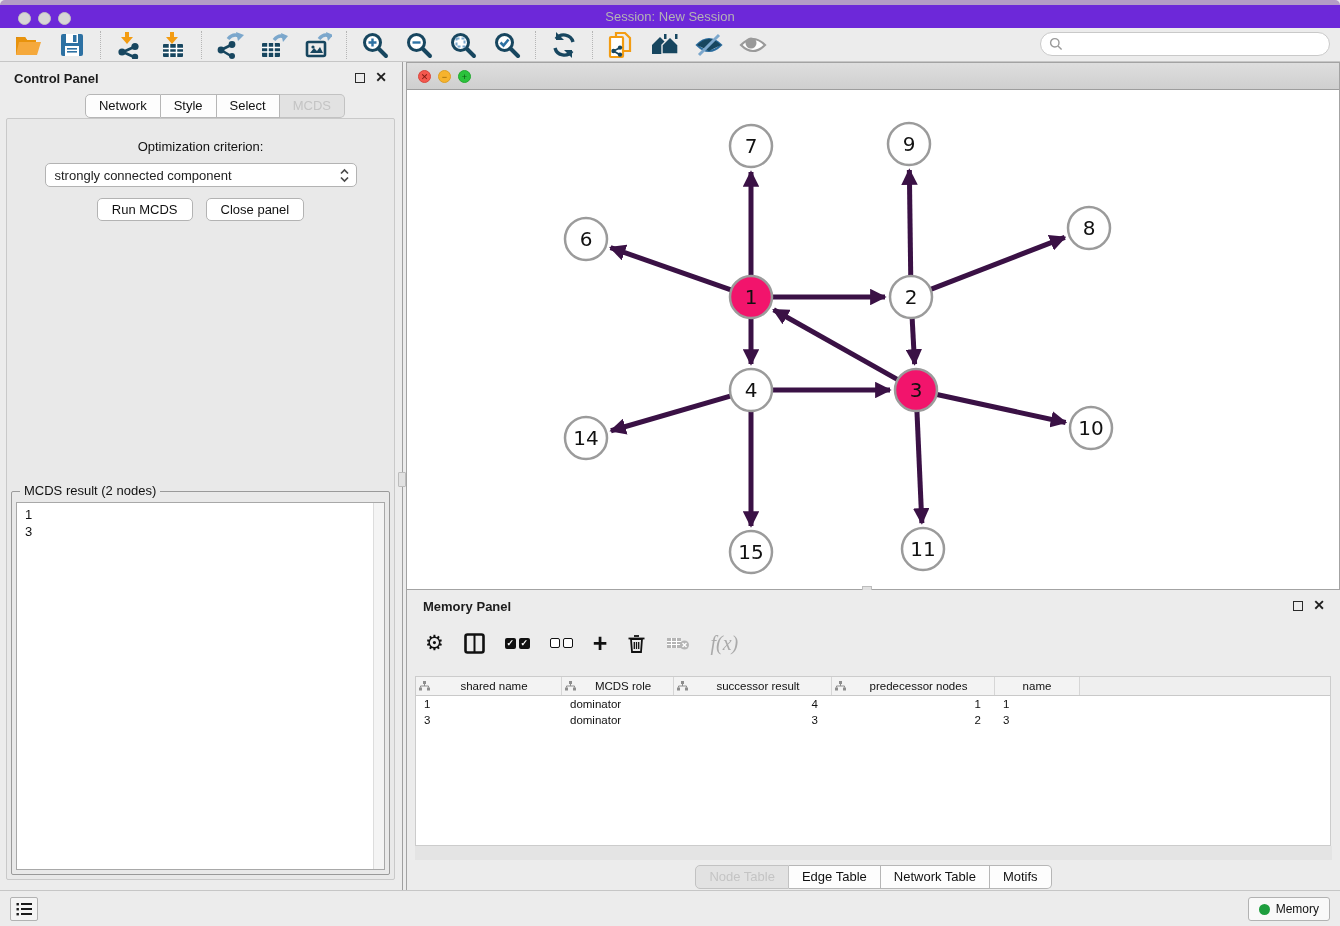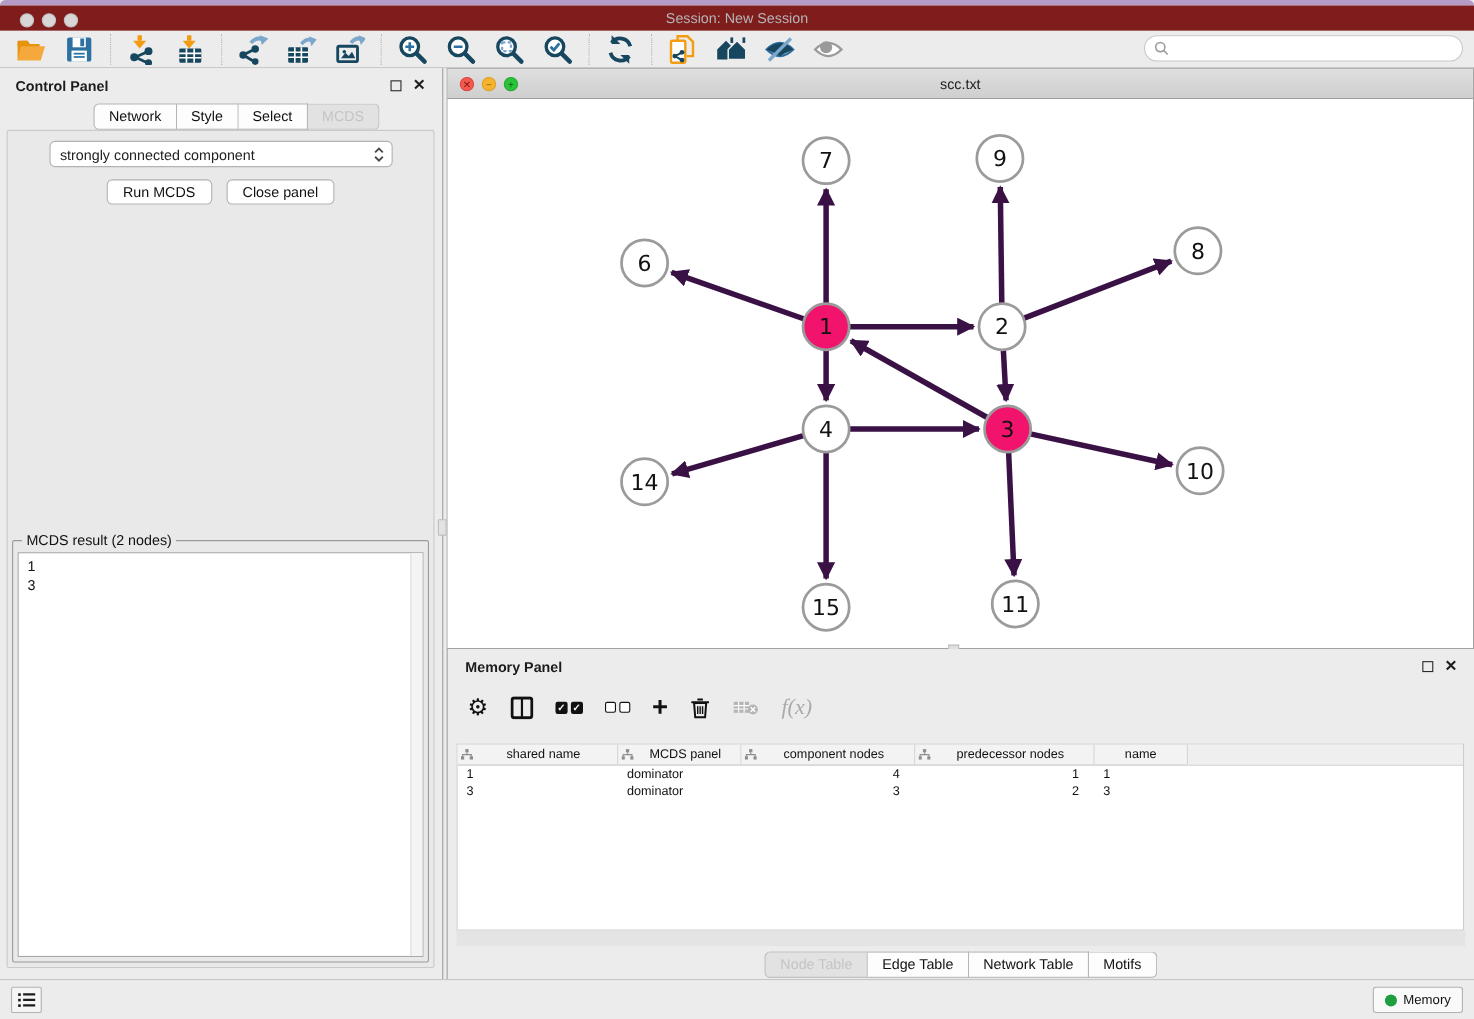--- a/index.html
+++ b/index.html
@@ -1,21 +1,21 @@
 <!DOCTYPE html>
 <html><head>
 <meta charset="utf-8">
 <style>
   * { margin:0; padding:0; box-sizing:border-box; }
   html,body { width:1340px; height:926px; overflow:hidden; }
   body { font-family:"Liberation Sans", sans-serif; background:#ececec; position:relative; font-size:13px; color:#222; }
 
   
   .purple-strip { position:absolute; left:0; top:0; width:1340px; height:5px; background:#b49cc6; border-radius:5px 5px 0 0; }
-  .titlebar { position:absolute; left:0; top:5px; width:1340px; height:23px; background:#7f1d1d; }
+  .titlebar { position:absolute; left:0; top:5px; width:1340px; height:23px; background:#6d28d9; }
   .traffic { position:absolute; top:7px; width:13px; height:13px; border-radius:50%; }
   .tl-gray { background:#d8d6d6; border:1px solid #c3c1c1; }
   .win-title { position:absolute; top:4px; width:100%; text-align:center; color:#b5b3b5; font-size:13px; }
 
   
   .toolbar { position:absolute; left:0; top:28px; width:1340px; height:34px; background:#ececec; border-bottom:1px solid #c6c6c6; display:flex; align-items:center; }
   .tb-group { display:flex; align-items:center; gap:16px; padding:0 14px; }
   .tb-sep { width:1px; height:28px; border-left:1px dotted #b5b5b5; }
   .tb-icon { width:28px; height:28px; display:block; cursor:pointer; }
   .search-wrap { position:absolute; right:10px; top:4px; width:290px; height:24px; background:#fff; border:1px solid #c9c9c9; border-radius:12px; display:flex; align-items:center; padding-left:8px; }
@@ -239,20 +239,21 @@
       <span class="float-btn" style="right:37px"></span>
       <span class="close-btn" style="right:15px">✕</span>
     </div>
     <div class="tabs-row" id="cp-tabs">
         <span class="tab">Network</span>
         <span class="tab">Style</span>
         <span class="tab">Select</span>
         <span class="tab selected">MCDS</span>
       </div>
     <div class="cp-content">
+      <div class="opt-label">Optimization criterion:</div>
       <div class="select-box">
         <span>strongly connected component</span>
         <svg class="stepper" width="13" height="17" viewBox="0 0 13 17">
             <path d="M3 6.5L6.5 3 10 6.5M3 10.5l3.5 3.5 3.5-3.5" fill="none" stroke="#4a4a4a" stroke-width="1.7"></path>
           </svg>
       </div>
       <div class="btn-row">
         <button class="mac-btn">Run MCDS</button>
         <button class="mac-btn">Close panel</button>
       </div>
@@ -266,21 +267,20 @@
       </div>
     </div>
   </div>
   <div class="v-grip"></div>
 
   <div class="net-window">
     <div class="net-titlebar">
       <span class="tl-btn tl-red" style="left:11px">✕</span>
       <span class="tl-btn tl-yellow" style="left:31px">−</span>
       <span class="tl-btn tl-green" style="left:51px">+</span>
-      <div class="net-title">scc.txt</div>
     </div>
     <svg class="net-canvas" id="graph" viewBox="0 0 932 499">
       <defs>
         <marker id="arrow" viewBox="0 0 10 10" refX="9" refY="5" markerWidth="3.3" markerHeight="3.3" orient="auto-start-reverse">
           <path d="M0 0L10 5L0 10z" fill="#3A1145"></path>
         </marker>
       </defs>
       <g id="edge-layer">
           <line x1="344" y1="188" x2="344" y2="82" stroke="#3A1145" stroke-width="5" marker-end="url(#arrow)"></line>
           <line x1="326.0751757808856" y1="200.69915269873556" x2="203.52870682615648" y2="157.62221209646714" stroke="#3A1145" stroke-width="5" marker-end="url(#arrow)"></line>
@@ -404,30 +404,30 @@
             </svg>
             <span class="th-label">shared name</span>
           </div>
           <div class="th-cell" style="width: 112px; flex: 0 0 auto;">
             <svg width="11" height="10" viewBox="0 0 11 10">
               <rect x="4" y="0" width="3" height="3" fill="#8d8d8d"></rect>
               <rect x="0" y="6.5" width="3" height="3" fill="#8d8d8d"></rect>
               <rect x="8" y="6.5" width="3" height="3" fill="#8d8d8d"></rect>
               <path d="M5.5 3v2M1.5 6.5V5h8v1.5" stroke="#8d8d8d" fill="none"></path>
             </svg>
-            <span class="th-label">MCDS panel</span>
+            <span class="th-label">MCDS role</span>
           </div>
           <div class="th-cell" style="width: 158px; flex: 0 0 auto;">
             <svg width="11" height="10" viewBox="0 0 11 10">
               <rect x="4" y="0" width="3" height="3" fill="#8d8d8d"></rect>
               <rect x="0" y="6.5" width="3" height="3" fill="#8d8d8d"></rect>
               <rect x="8" y="6.5" width="3" height="3" fill="#8d8d8d"></rect>
               <path d="M5.5 3v2M1.5 6.5V5h8v1.5" stroke="#8d8d8d" fill="none"></path>
             </svg>
-            <span class="th-label">component nodes</span>
+            <span class="th-label">successor result</span>
           </div>
           <div class="th-cell" style="width: 163px; flex: 0 0 auto;">
             <svg width="11" height="10" viewBox="0 0 11 10">
               <rect x="4" y="0" width="3" height="3" fill="#8d8d8d"></rect>
               <rect x="0" y="6.5" width="3" height="3" fill="#8d8d8d"></rect>
               <rect x="8" y="6.5" width="3" height="3" fill="#8d8d8d"></rect>
               <path d="M5.5 3v2M1.5 6.5V5h8v1.5" stroke="#8d8d8d" fill="none"></path>
             </svg>
             <span class="th-label">predecessor nodes</span>
           </div>

